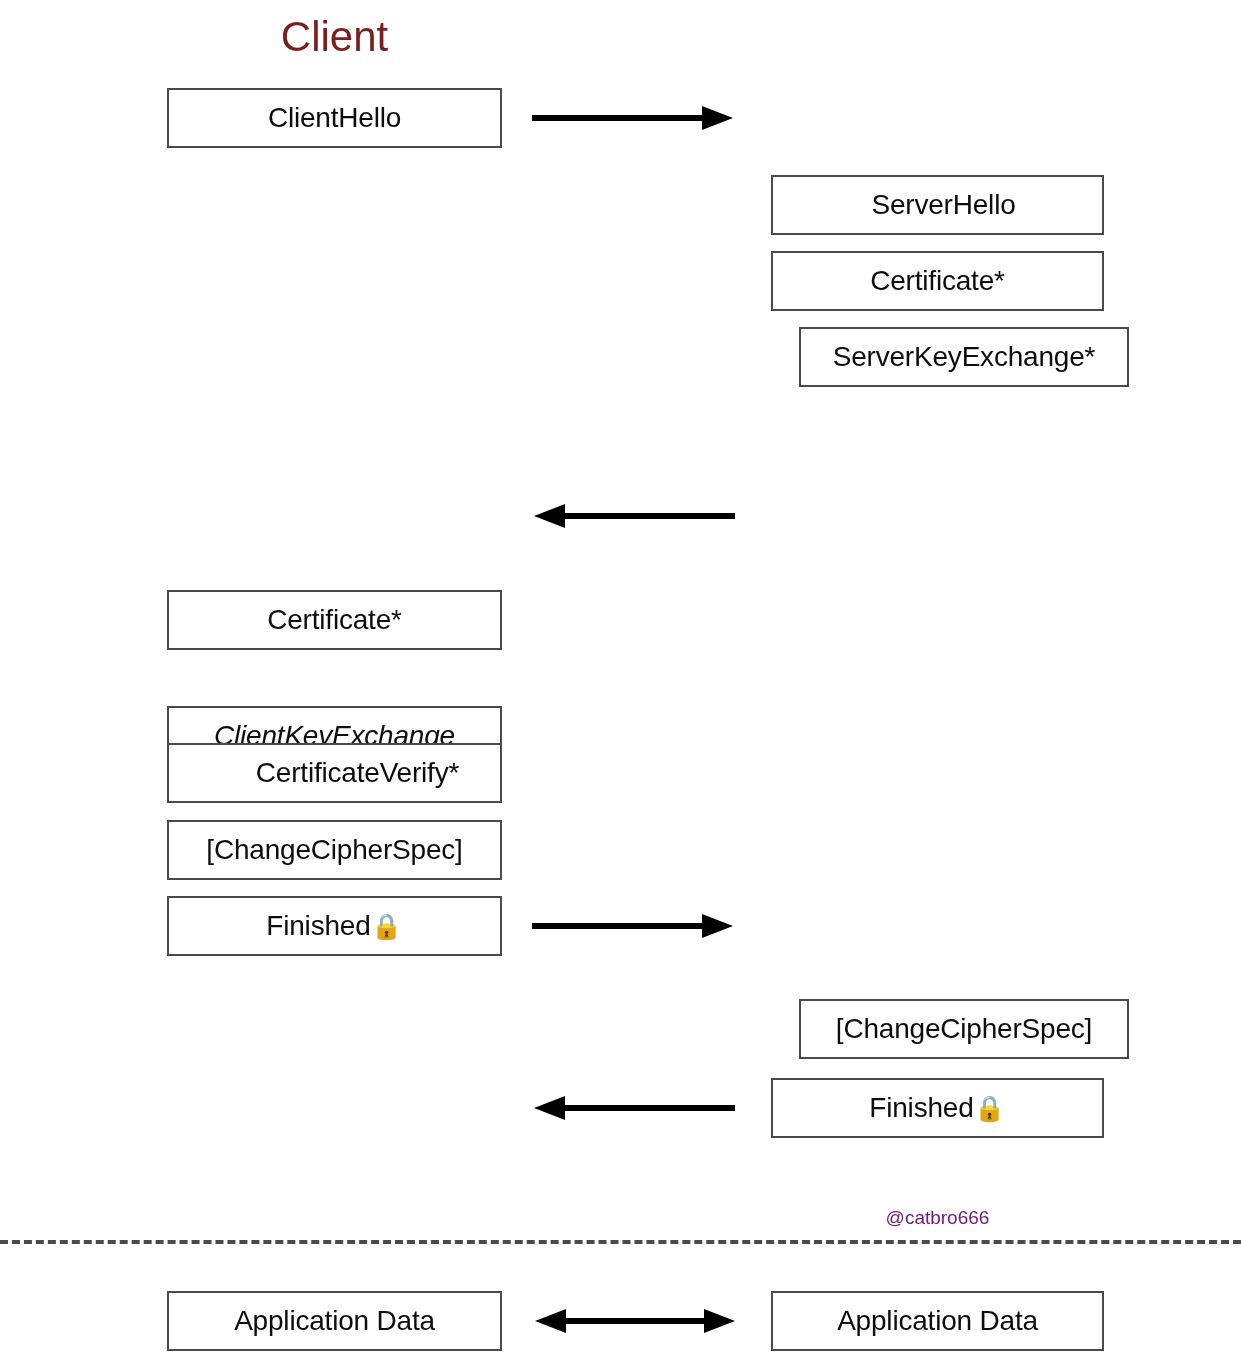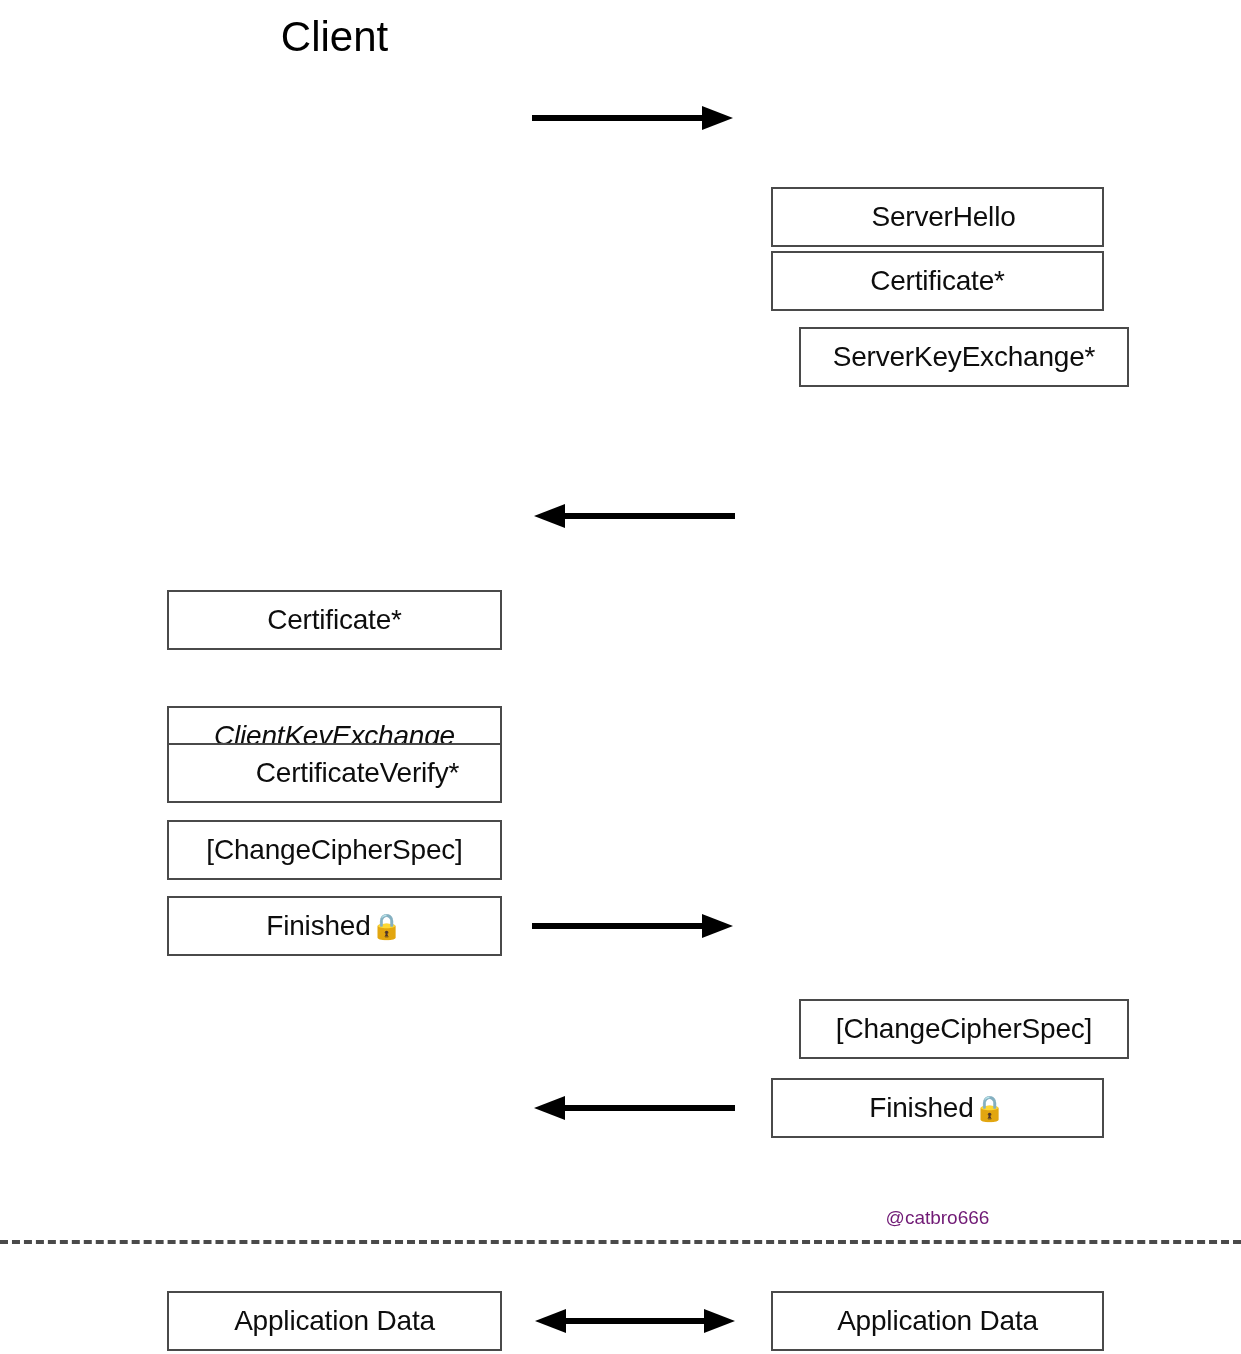--- a/index.html
+++ b/index.html
@@ -16,21 +16,21 @@
     width: 1241px;
     height: 1354px;
     background: #ffffff;
     overflow: hidden;
   }
   .col-title {
     position: absolute;
     font-size: 42px;
     line-height: 1;
     font-weight: 400;
-    color: #000000;
+    color: #7f1d1d;
     text-align: center;
     white-space: nowrap;
   }
   #title-client { left: 167px; top: 16px; width: 335px; }
   #title-server { left: 771px; top: 16px; width: 333px; }
 
   .msg-box {
     position: absolute;
     box-sizing: border-box;
     border: 2px solid #4a4a4a;
@@ -83,29 +83,32 @@
     white-space: nowrap;
   }
 </style>
 </head>
 <body>
 
 <div id="diagram">
 
   <div class="col-title" id="title-client">Client</div>
 
+  <div class="msg-box client-box" style="top:88px;">
+    <span class="label">ClientHello</span>
+  </div>
 
   <div class="arrow" style="left:530px; top:103px; width:205px;">
     <svg width="205" height="30" viewBox="0 0 205 30">
       <line x1="2" y1="15" x2="178" y2="15" stroke="#000000" stroke-width="6"></line>
       <polygon points="172,3 203,15 172,27" fill="#000000"></polygon>
     </svg>
   </div>
 
-  <div class="msg-box server-box" style="top:187px;padding-left:12px;">
+  <div class="msg-box server-box" style="top:175px;padding-left:12px;">
     <span class="label">ServerHello</span>
   </div>
   <div class="msg-box server-box" style="top:251px;">
     <span class="label">Certificate*</span>
   </div>
   <div class="msg-box server-box-wide" style="top:327px;">
     <span class="label">ServerKeyExchange*</span>
   </div>
 
   <div class="arrow" style="left:533px; top:501px; width:204px;">

